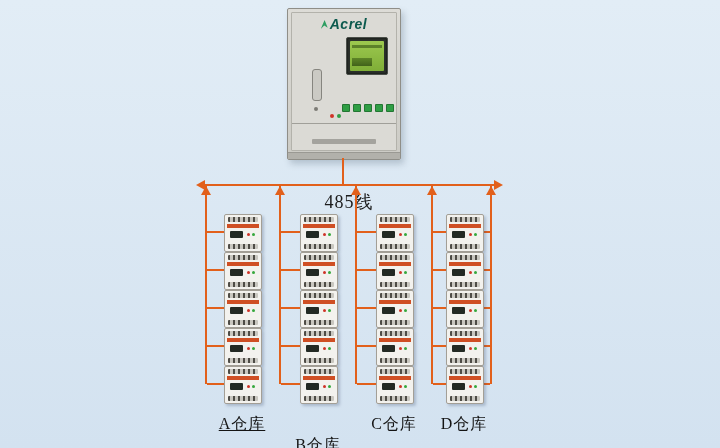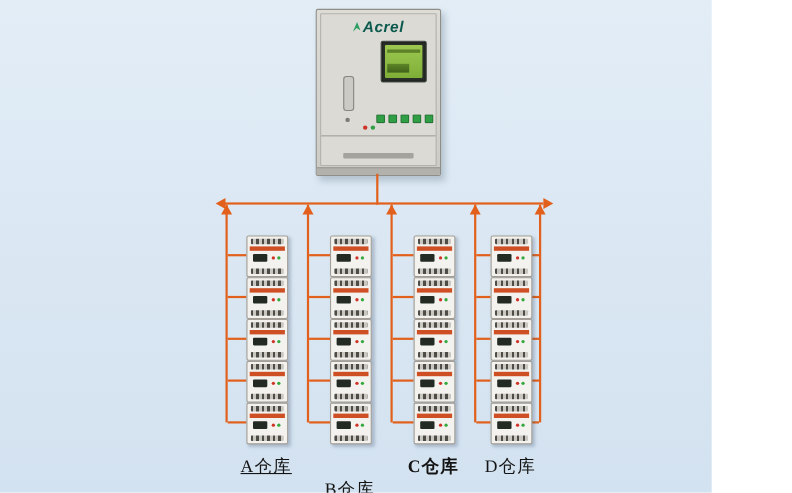--- a/index.html
+++ b/index.html
@@ -1,21 +1,21 @@
 <!DOCTYPE html>
 <html><head>
 <meta charset="utf-8">
 <style>
   html,body{margin:0;padding:0;}
   body{
     width:720px;height:448px;overflow:hidden;
     font-family:"Liberation Serif", serif;
   }
   .stage{
-    position:relative;width:647px;height:448px;
+    position:relative;width:720px;height:448px;
     background:linear-gradient(#e2edf6,#d3e2f0);
   }
 
   
   .cabinet{
     position:absolute;left:287px;top:8px;width:112px;height:150px;
     background:linear-gradient(#dedd d8,#cfcec8);
     background:linear-gradient(#dddcd7,#cccbc5);
     border:1px solid #8f8e88;border-radius:2px;
     box-shadow:3px 4px 6px rgba(60,80,100,.25);
@@ -141,20 +141,21 @@
     <div class="seam"></div>
     <div class="nameplate"></div>
     <div class="cabinet-base"></div>
   </div>
 
   <div class="wire" style="left:342px;top:158px;width:2px;height:28px;"></div>
 
   <div class="wire" style="left:204px;top:184px;width:290px;height:2px;"></div>
   <div class="arrow left" style="left:196px;top:180px;"></div>
   <div class="arrow right" style="left:494px;top:180px;"></div>
+  <div class="bus-label">485线</div>
 
   <div id="links">
       <div class="wire" style="left: 205px; top: 186px; width: 2px; height: 198px;"></div>
       <div class="arrow up" style="left: 201px; top: 186px;"></div>
       <div class="wire" style="left: 279px; top: 186px; width: 2px; height: 198px;"></div>
       <div class="arrow up" style="left: 275px; top: 186px;"></div>
       <div class="wire" style="left: 355px; top: 186px; width: 2px; height: 198px;"></div>
       <div class="arrow up" style="left: 351px; top: 186px;"></div>
       <div class="wire" style="left: 431px; top: 186px; width: 2px; height: 198px;"></div>
       <div class="arrow up" style="left: 427px; top: 186px;"></div>
@@ -344,17 +345,17 @@
         <div class="stripe"></div>
         <div class="lcd"></div>
         <div class="led red"></div>
         <div class="led"></div>
         <div class="term bot"></div>
       </div>
     </div>
   <div id="labels">
       <div class="wh-label" style="left: 202px; text-decoration: underline;">A仓库</div>
       <div class="wh-label" style="left: 278px; margin-top: 21px;">B仓库</div>
-      <div class="wh-label" style="left: 354px; font-weight: bold;">C仓库</div>
+      <div class="wh-label" style="left: 354px;">C仓库</div>
       <div class="wh-label" style="left: 424px;">D仓库</div>
     </div>
 
 </div>
 
 </body></html>

